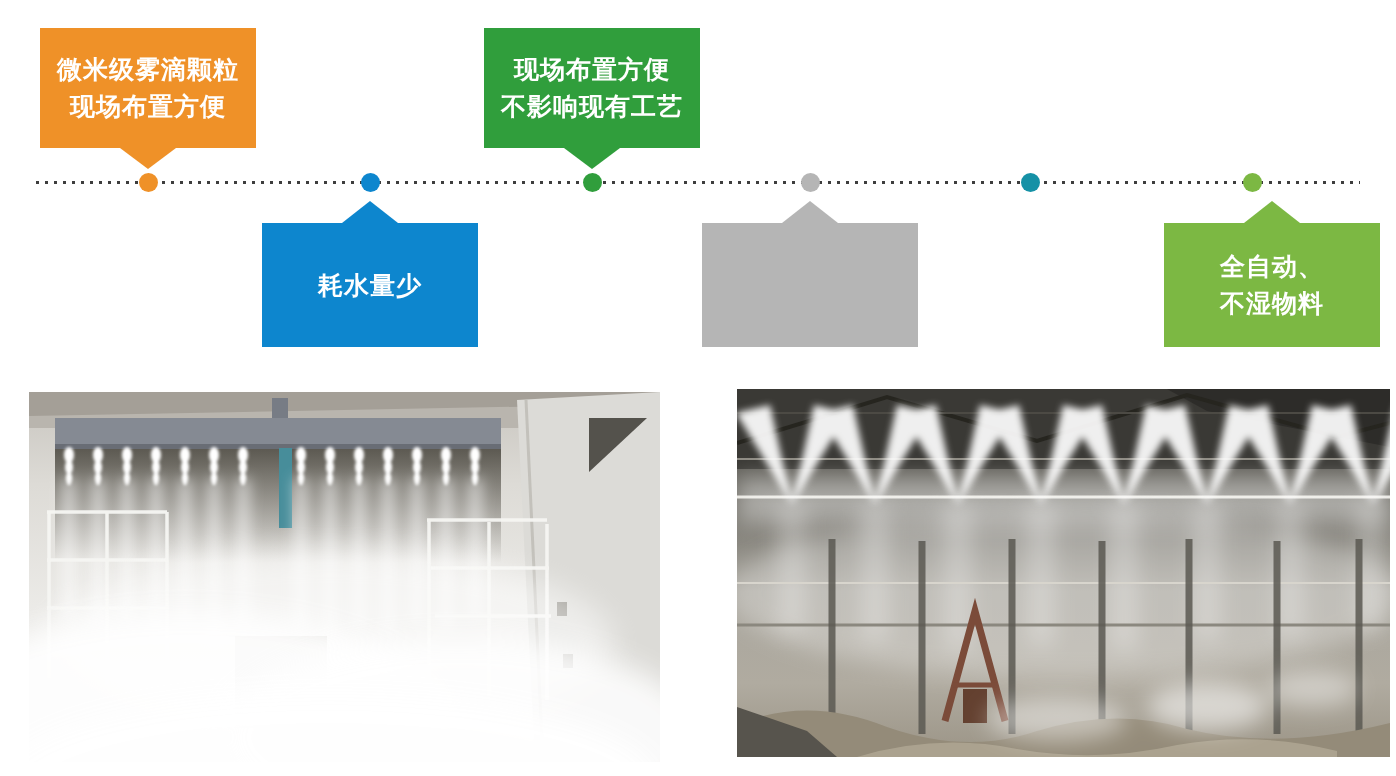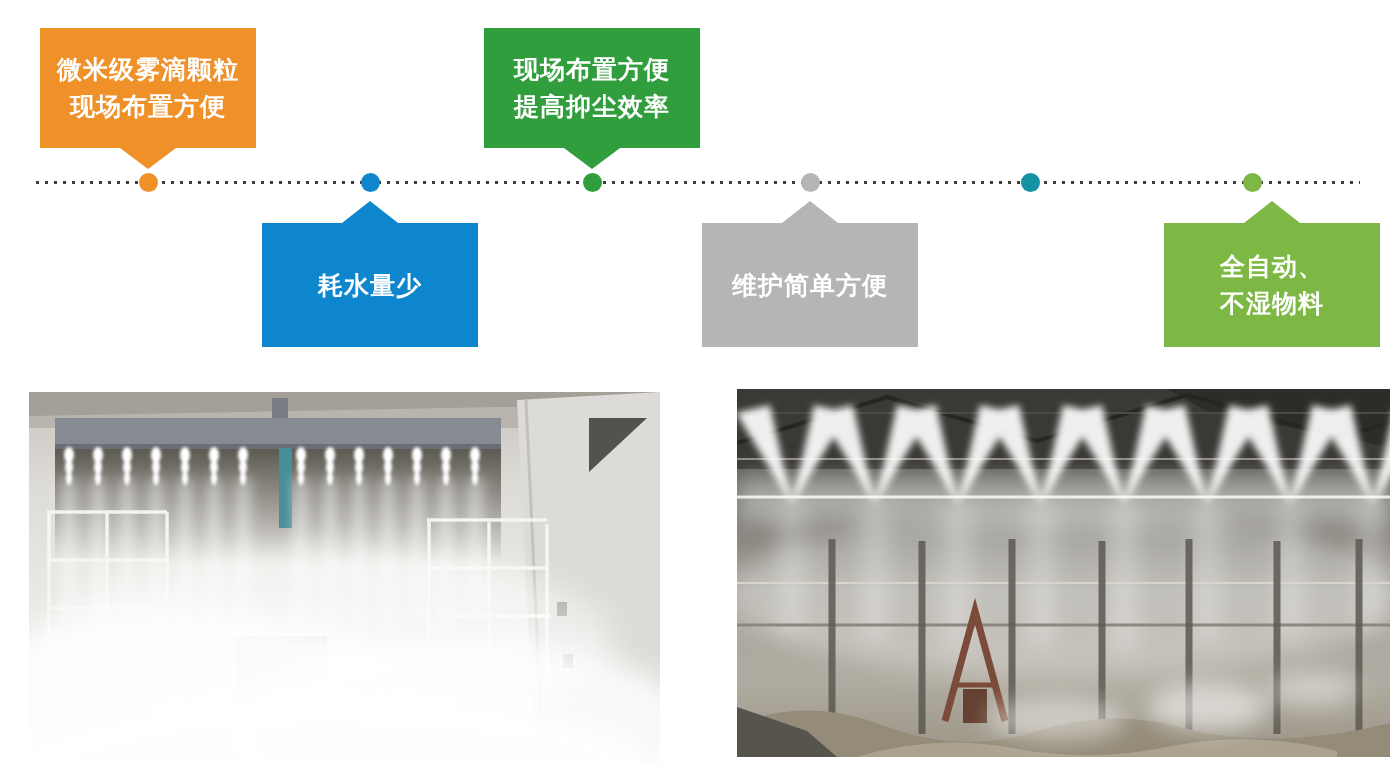--- a/index.html
+++ b/index.html
@@ -54,29 +54,28 @@
     <div class="callout bottom" style="left: 262px; --c: #0d86ce;">
       <div class="tail"></div>
       <div class="bubble">
         <div>耗水量少</div>
       </div>
     </div>
 
     <div class="callout top" style="left: 484px; --c: #309e3c;">
       <div class="bubble">
         <div>现场布置方便</div>
-        <div>提高抑尘效率</div>
+        <div>不影响现有工艺</div>
       </div>
       <div class="tail"></div>
     </div>
 
     <div class="callout bottom" style="left: 702px; --c: #b5b5b5;">
       <div class="tail"></div>
       <div class="bubble">
-        <div>维护简单方便</div>
       </div>
     </div>
 
 
     <div class="callout bottom" style="left: 1144px; padding-left: 20px; --c: #7cb843;">
       <div class="tail"></div>
       <div class="bubble">
         <div>全自动、</div>
         <div>不湿物料</div>
       </div>

